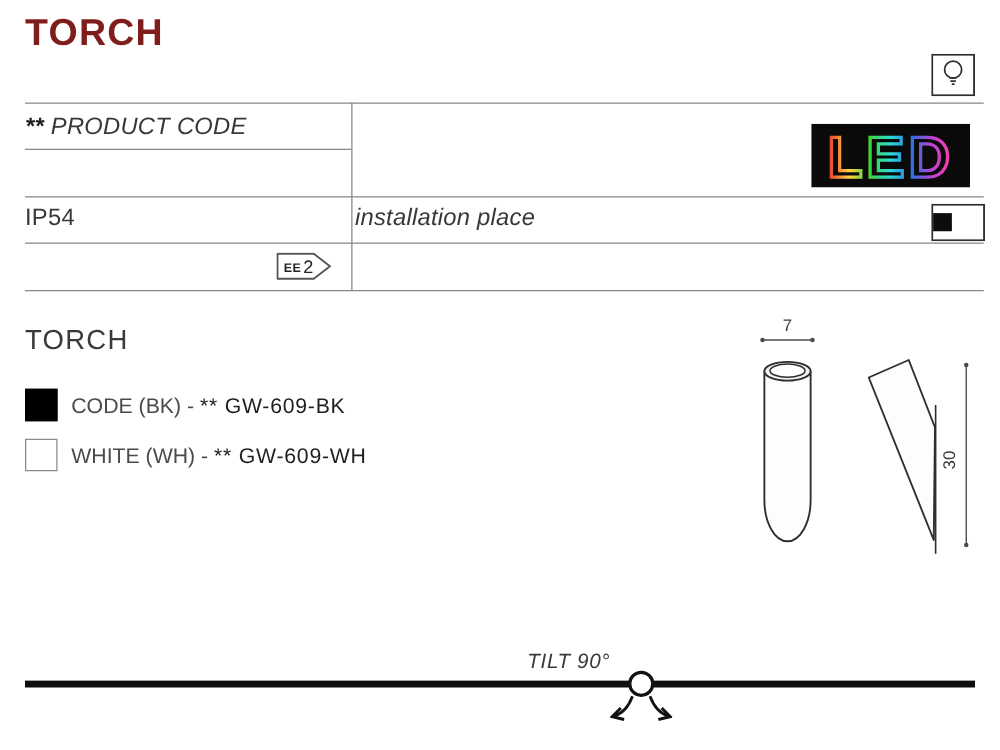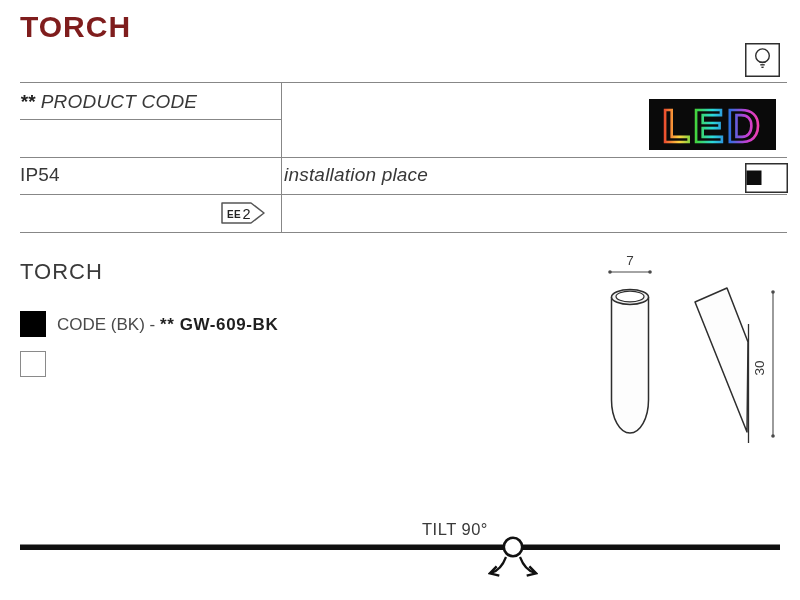--- a/index.html
+++ b/index.html
@@ -12,22 +12,22 @@
   .bulb-note{left:540px;top:49px;width:196px;text-align:right;font-size:19px;color:#2f2f2f;}
   .hline{background:#878787;height:1px;}
   .vline{background:#878787;width:1px;}
   .cell{font-size:19px;letter-spacing:0.2px;color:#383838;white-space:nowrap;}
   .bold{font-weight:bold;color:#222;}
   .colour-heading{left:20px;top:259px;font-size:22px;letter-spacing:1px;color:#3a3a3a;}
   .swatch{width:26px;height:26px;box-sizing:border-box;}
   .swatch.black-border{border:1px solid #000;}
   .swatch.gray-border{border:1.3px solid #8a8a8a;}
   .colour-label{font-size:17px;color:#4a4a4a;white-space:nowrap;}
-  .colour-label .code{font-weight:bold;color:#1f1f1f;letter-spacing:0.6px;}
-  .tilt-label{left:400px;top:520px;width:110px;text-align:center;font-size:16.5px;color:#3a3a3a;letter-spacing:0.5px;}
+  .colour-label .code{font-weight:normal;color:#1f1f1f;letter-spacing:0.6px;}
+  .tilt-label{left:400px;top:520px;width:110px;text-align:center;font-size:16.5px;color:#3a3a3a;letter-spacing:0.5px;font-style:italic;}
   svg{display:block;}
   svg text{font-family:"Liberation Sans","DejaVu Sans",sans-serif;}
 </style>
 </head>
 <body>
 
 <div class="canvas">
 
   <div class="abs page-title">TORCH</div>
   <svg class="abs" style="left:745px;top:43px;" width="35" height="34">
@@ -75,20 +75,21 @@
     <rect x="0.75" y="0.75" width="41.5" height="28.5" fill="#fff" stroke="#2f2f2f" stroke-width="1.5"></rect>
     <rect x="1.5" y="7.5" width="15" height="14.5" fill="#0d0d0d"></rect>
   </svg>
 
   <div class="abs colour-heading">TORCH</div>
 
   <div class="abs swatch black-border" style="left: 20px; top: 311px; background-color: rgb(0, 0, 0);"></div>
   <div class="abs colour-label" style="left:57px;top:315px;"><span>CODE (BK) - </span><span class="code">** GW-609-BK</span></div>
 
   <div class="abs swatch gray-border" style="left: 20px; top: 351px; background-color: rgb(255, 255, 255);"></div>
+  <div class="abs colour-label" style="left:57px;top:355px;"><span>WHITE (WH) - </span><span class="code">** GW-609-WH</span></div>
 
   <svg class="abs" style="left:580px;top:240px;" width="220" height="220">
 
     <text x="50" y="25" text-anchor="middle" font-size="13.5" fill="#3a3a3a">7</text>
     <line x1="30" y1="32" x2="70" y2="32" stroke="#4a4a4a" stroke-width="1.1"></line>
     <circle cx="30" cy="32" r="1.8" fill="#4a4a4a"></circle>
     <circle cx="70" cy="32" r="1.8" fill="#4a4a4a"></circle>
 
     <path d="M 31.5,57 L 31.5,160 A 18.5 33 0 0 0 68.5,160 L 68.5,57" fill="#fdfdfd" stroke="#2e2e2e" stroke-width="1.5"></path>
     <ellipse cx="50" cy="57" rx="18.5" ry="7.5" fill="#f1f1f1" stroke="#2e2e2e" stroke-width="1.5"></ellipse>

